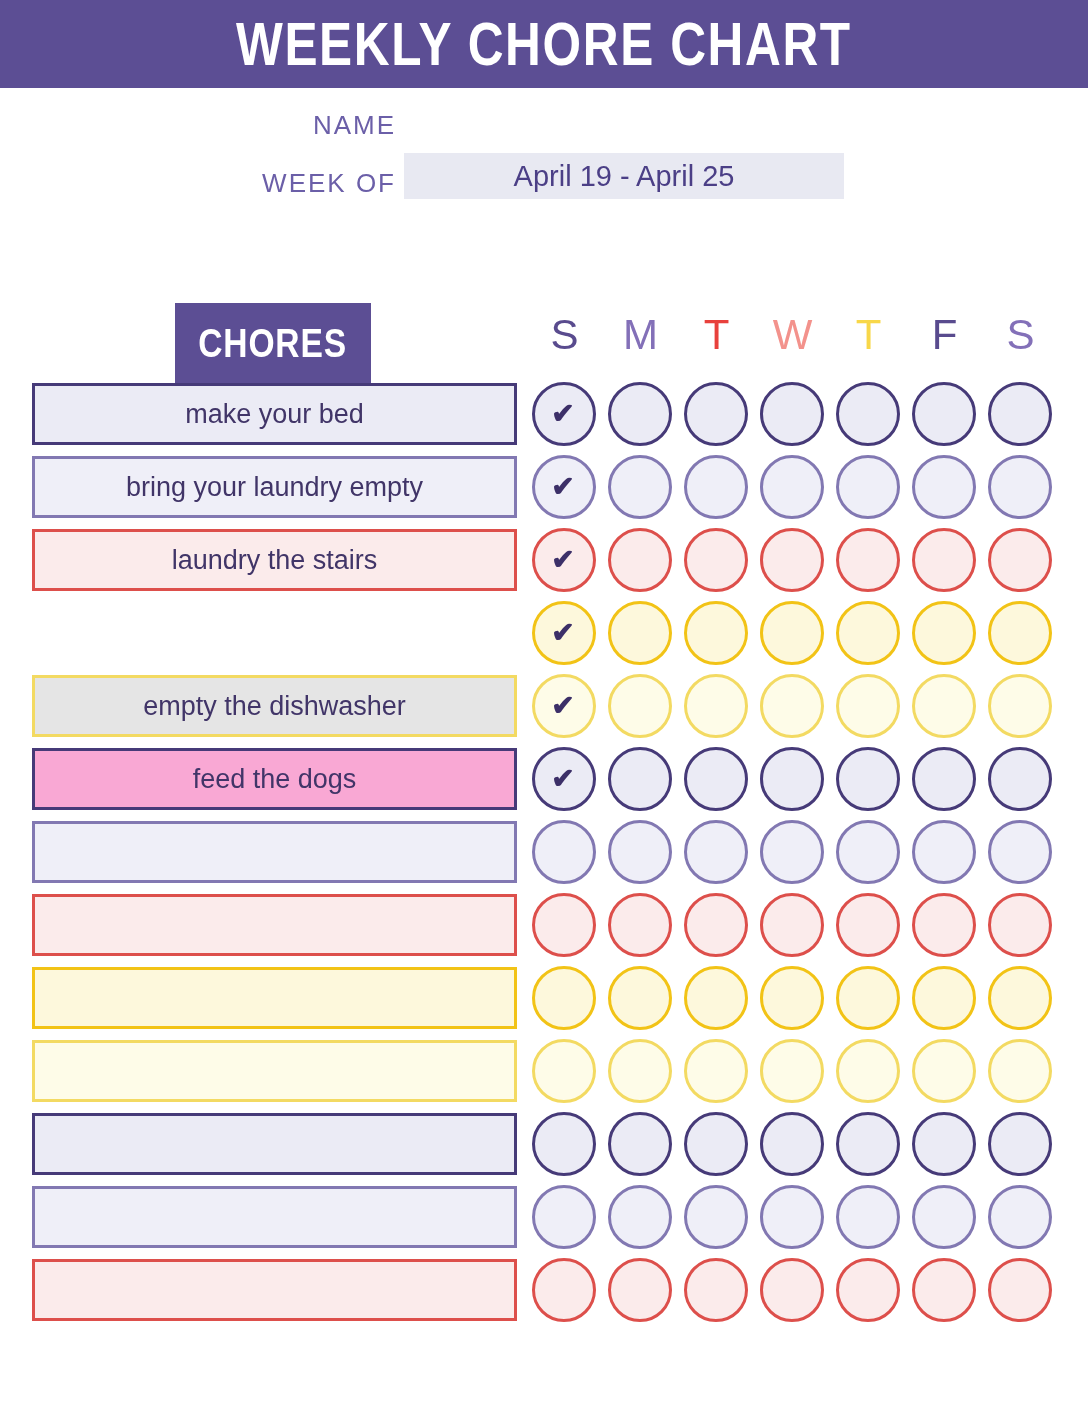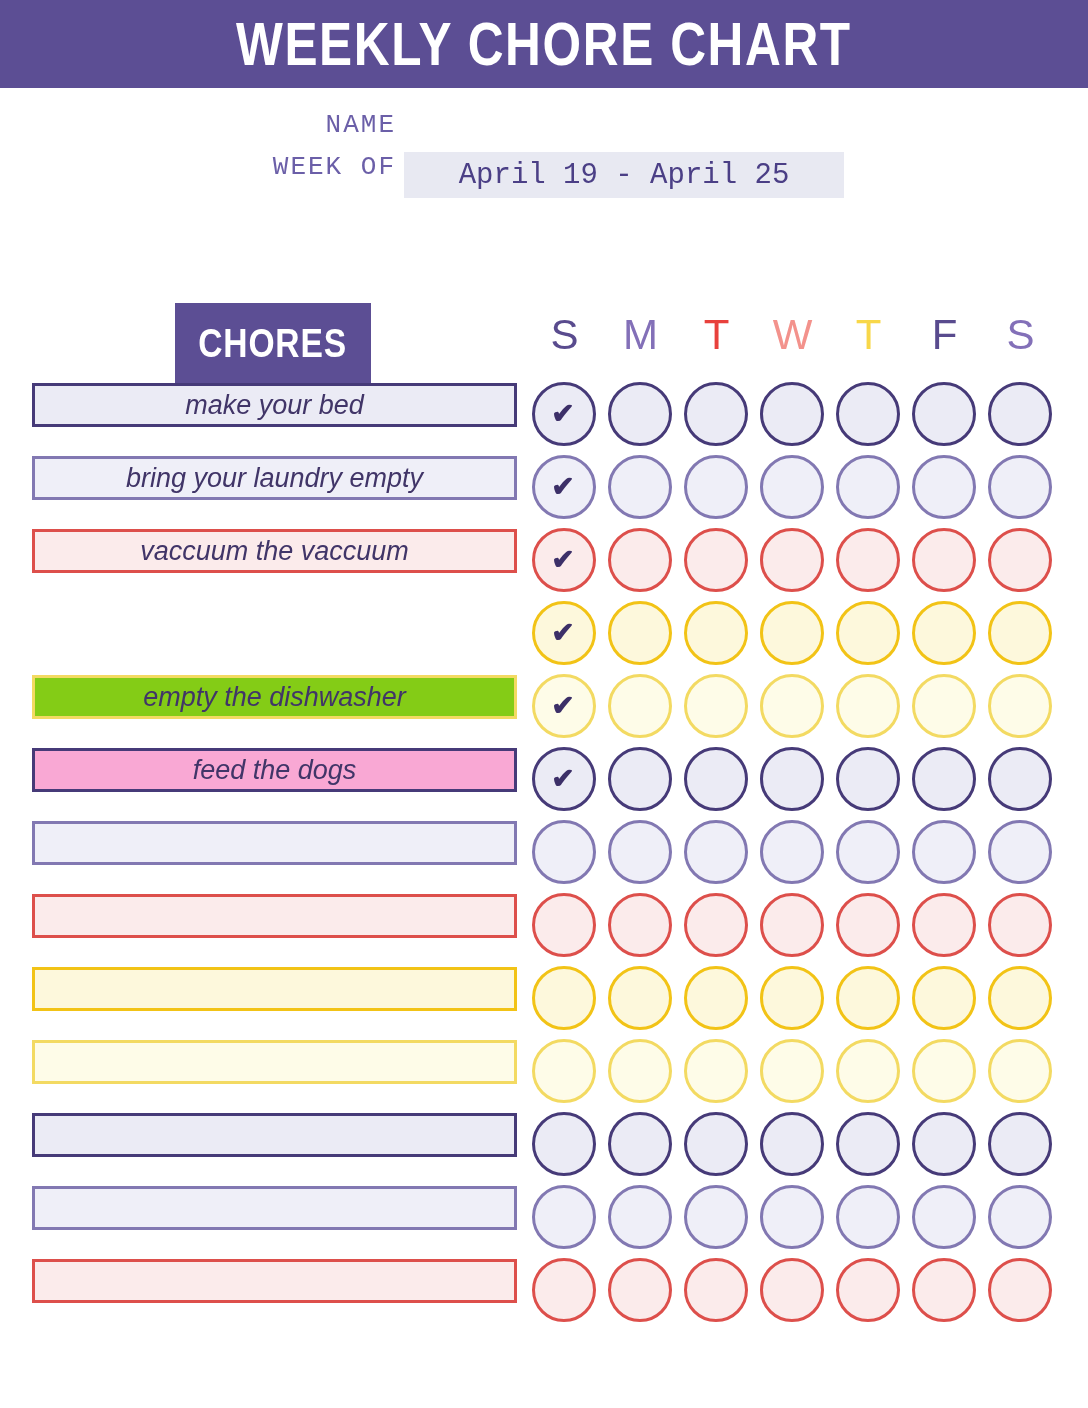--- a/index.html
+++ b/index.html
@@ -41,25 +41,24 @@
 
   
   #meta-block {
     position: absolute;
     left: 0;
     top: 110px;
     width: 1088px;
   }
   .meta-row {
     display: flex;
-    align-items: flex-start;
+    align-items: flex-end;
     justify-content: flex-start;
     margin-bottom: 12px;
     padding-left: 248px;
-    font-family: Liberation Mono, monospace;
   }
   .meta-label {
     width: 148px;
     text-align: right;
     padding-right: 8px;
     font-size: 26px;
     color: #6B5FA8;
     letter-spacing: 2px;
     font-weight: normal;
   }
@@ -125,27 +124,26 @@
   .chore-row {
     position: relative;
     height: 62px;
     margin-bottom: 11px;
   }
   .chore-box {
     position: absolute;
     left: 32px;
     top: 0;
     width: 485px;
-    height: 44px;
+    height: 62px;
     box-sizing: border-box;
     border: 3px solid #737373;
     display: flex;
     align-items: center;
     justify-content: center;
-    font-style: italic;
   }
   .chore-label {
     font-size: 27px;
     color: #413568;
     line-height: 1;
     white-space: nowrap;
   }
   .circles {
     position: absolute;
     left: 532px;
@@ -232,21 +230,21 @@
         <div class="day-circle" style="left: 76px; border-color: rgb(130, 120, 178); background: rgb(239, 239, 248);"></div>
         <div class="day-circle" style="left: 152px; border-color: rgb(130, 120, 178); background: rgb(239, 239, 248);"></div>
         <div class="day-circle" style="left: 228px; border-color: rgb(130, 120, 178); background: rgb(239, 239, 248);"></div>
         <div class="day-circle" style="left: 304px; border-color: rgb(130, 120, 178); background: rgb(239, 239, 248);"></div>
         <div class="day-circle" style="left: 380px; border-color: rgb(130, 120, 178); background: rgb(239, 239, 248);"></div>
         <div class="day-circle" style="left: 456px; border-color: rgb(130, 120, 178); background: rgb(239, 239, 248);"></div>
       </div>
     </div>
     <div class="chore-row">
       <div class="chore-box" style="border-color: rgb(221, 79, 75); background: rgb(251, 235, 235);">
-        <span class="chore-label">vaccuum the vaccuum</span>
+        <span class="chore-label">laundry the stairs</span>
       </div>
       <div class="circles">
         <div class="day-circle" style="left: 0px; border-color: rgb(221, 79, 75); background: rgb(251, 235, 235);">
           <span class="check">✔</span>
         </div>
         <div class="day-circle" style="left: 76px; border-color: rgb(221, 79, 75); background: rgb(251, 235, 235);"></div>
         <div class="day-circle" style="left: 152px; border-color: rgb(221, 79, 75); background: rgb(251, 235, 235);"></div>
         <div class="day-circle" style="left: 228px; border-color: rgb(221, 79, 75); background: rgb(251, 235, 235);"></div>
         <div class="day-circle" style="left: 304px; border-color: rgb(221, 79, 75); background: rgb(251, 235, 235);"></div>
         <div class="day-circle" style="left: 380px; border-color: rgb(221, 79, 75); background: rgb(251, 235, 235);"></div>
@@ -260,21 +258,21 @@
         </div>
         <div class="day-circle" style="left: 76px; border-color: rgb(242, 195, 22); background: rgb(253, 248, 220);"></div>
         <div class="day-circle" style="left: 152px; border-color: rgb(242, 195, 22); background: rgb(253, 248, 220);"></div>
         <div class="day-circle" style="left: 228px; border-color: rgb(242, 195, 22); background: rgb(253, 248, 220);"></div>
         <div class="day-circle" style="left: 304px; border-color: rgb(242, 195, 22); background: rgb(253, 248, 220);"></div>
         <div class="day-circle" style="left: 380px; border-color: rgb(242, 195, 22); background: rgb(253, 248, 220);"></div>
         <div class="day-circle" style="left: 456px; border-color: rgb(242, 195, 22); background: rgb(253, 248, 220);"></div>
       </div>
     </div>
     <div class="chore-row">
-      <div class="chore-box" style="border-color: rgb(243, 218, 98); background: #84cc16;">
+      <div class="chore-box" style="border-color: rgb(243, 218, 98); background: #e5e5e5;">
         <span class="chore-label">empty the dishwasher</span>
       </div>
       <div class="circles">
         <div class="day-circle" style="left: 0px; border-color: rgb(243, 218, 98); background: rgb(254, 252, 232);">
           <span class="check">✔</span>
         </div>
         <div class="day-circle" style="left: 76px; border-color: rgb(243, 218, 98); background: rgb(254, 252, 232);"></div>
         <div class="day-circle" style="left: 152px; border-color: rgb(243, 218, 98); background: rgb(254, 252, 232);"></div>
         <div class="day-circle" style="left: 228px; border-color: rgb(243, 218, 98); background: rgb(254, 252, 232);"></div>
         <div class="day-circle" style="left: 304px; border-color: rgb(243, 218, 98); background: rgb(254, 252, 232);"></div>

